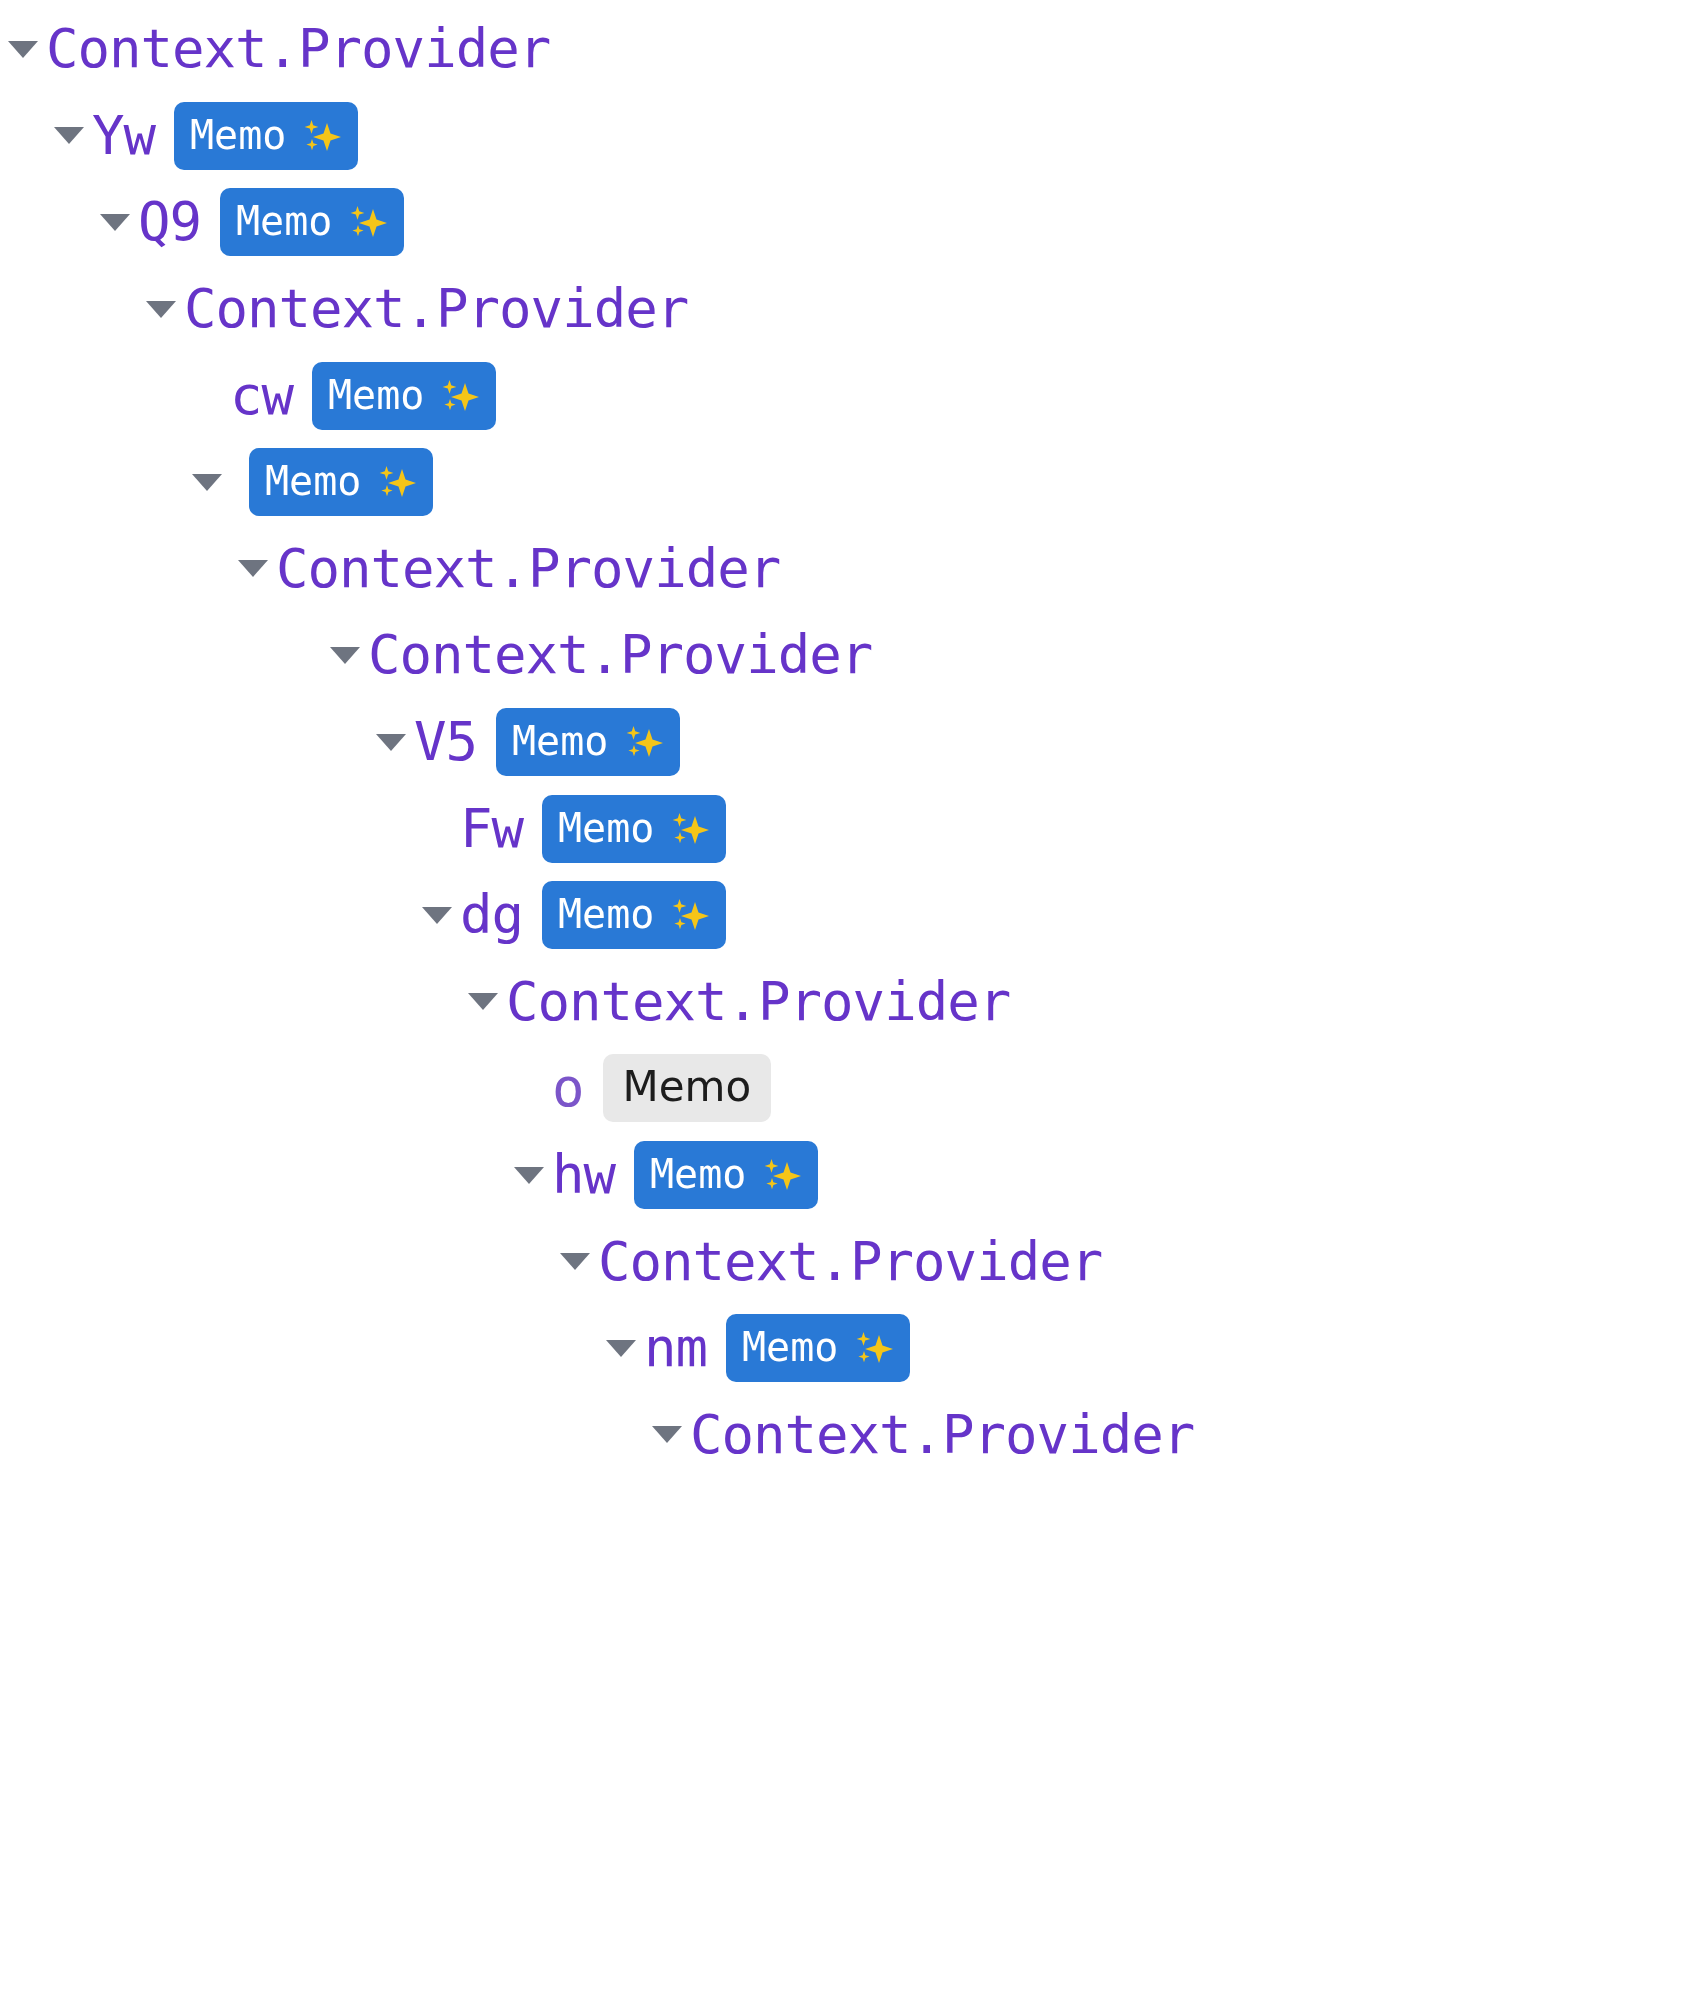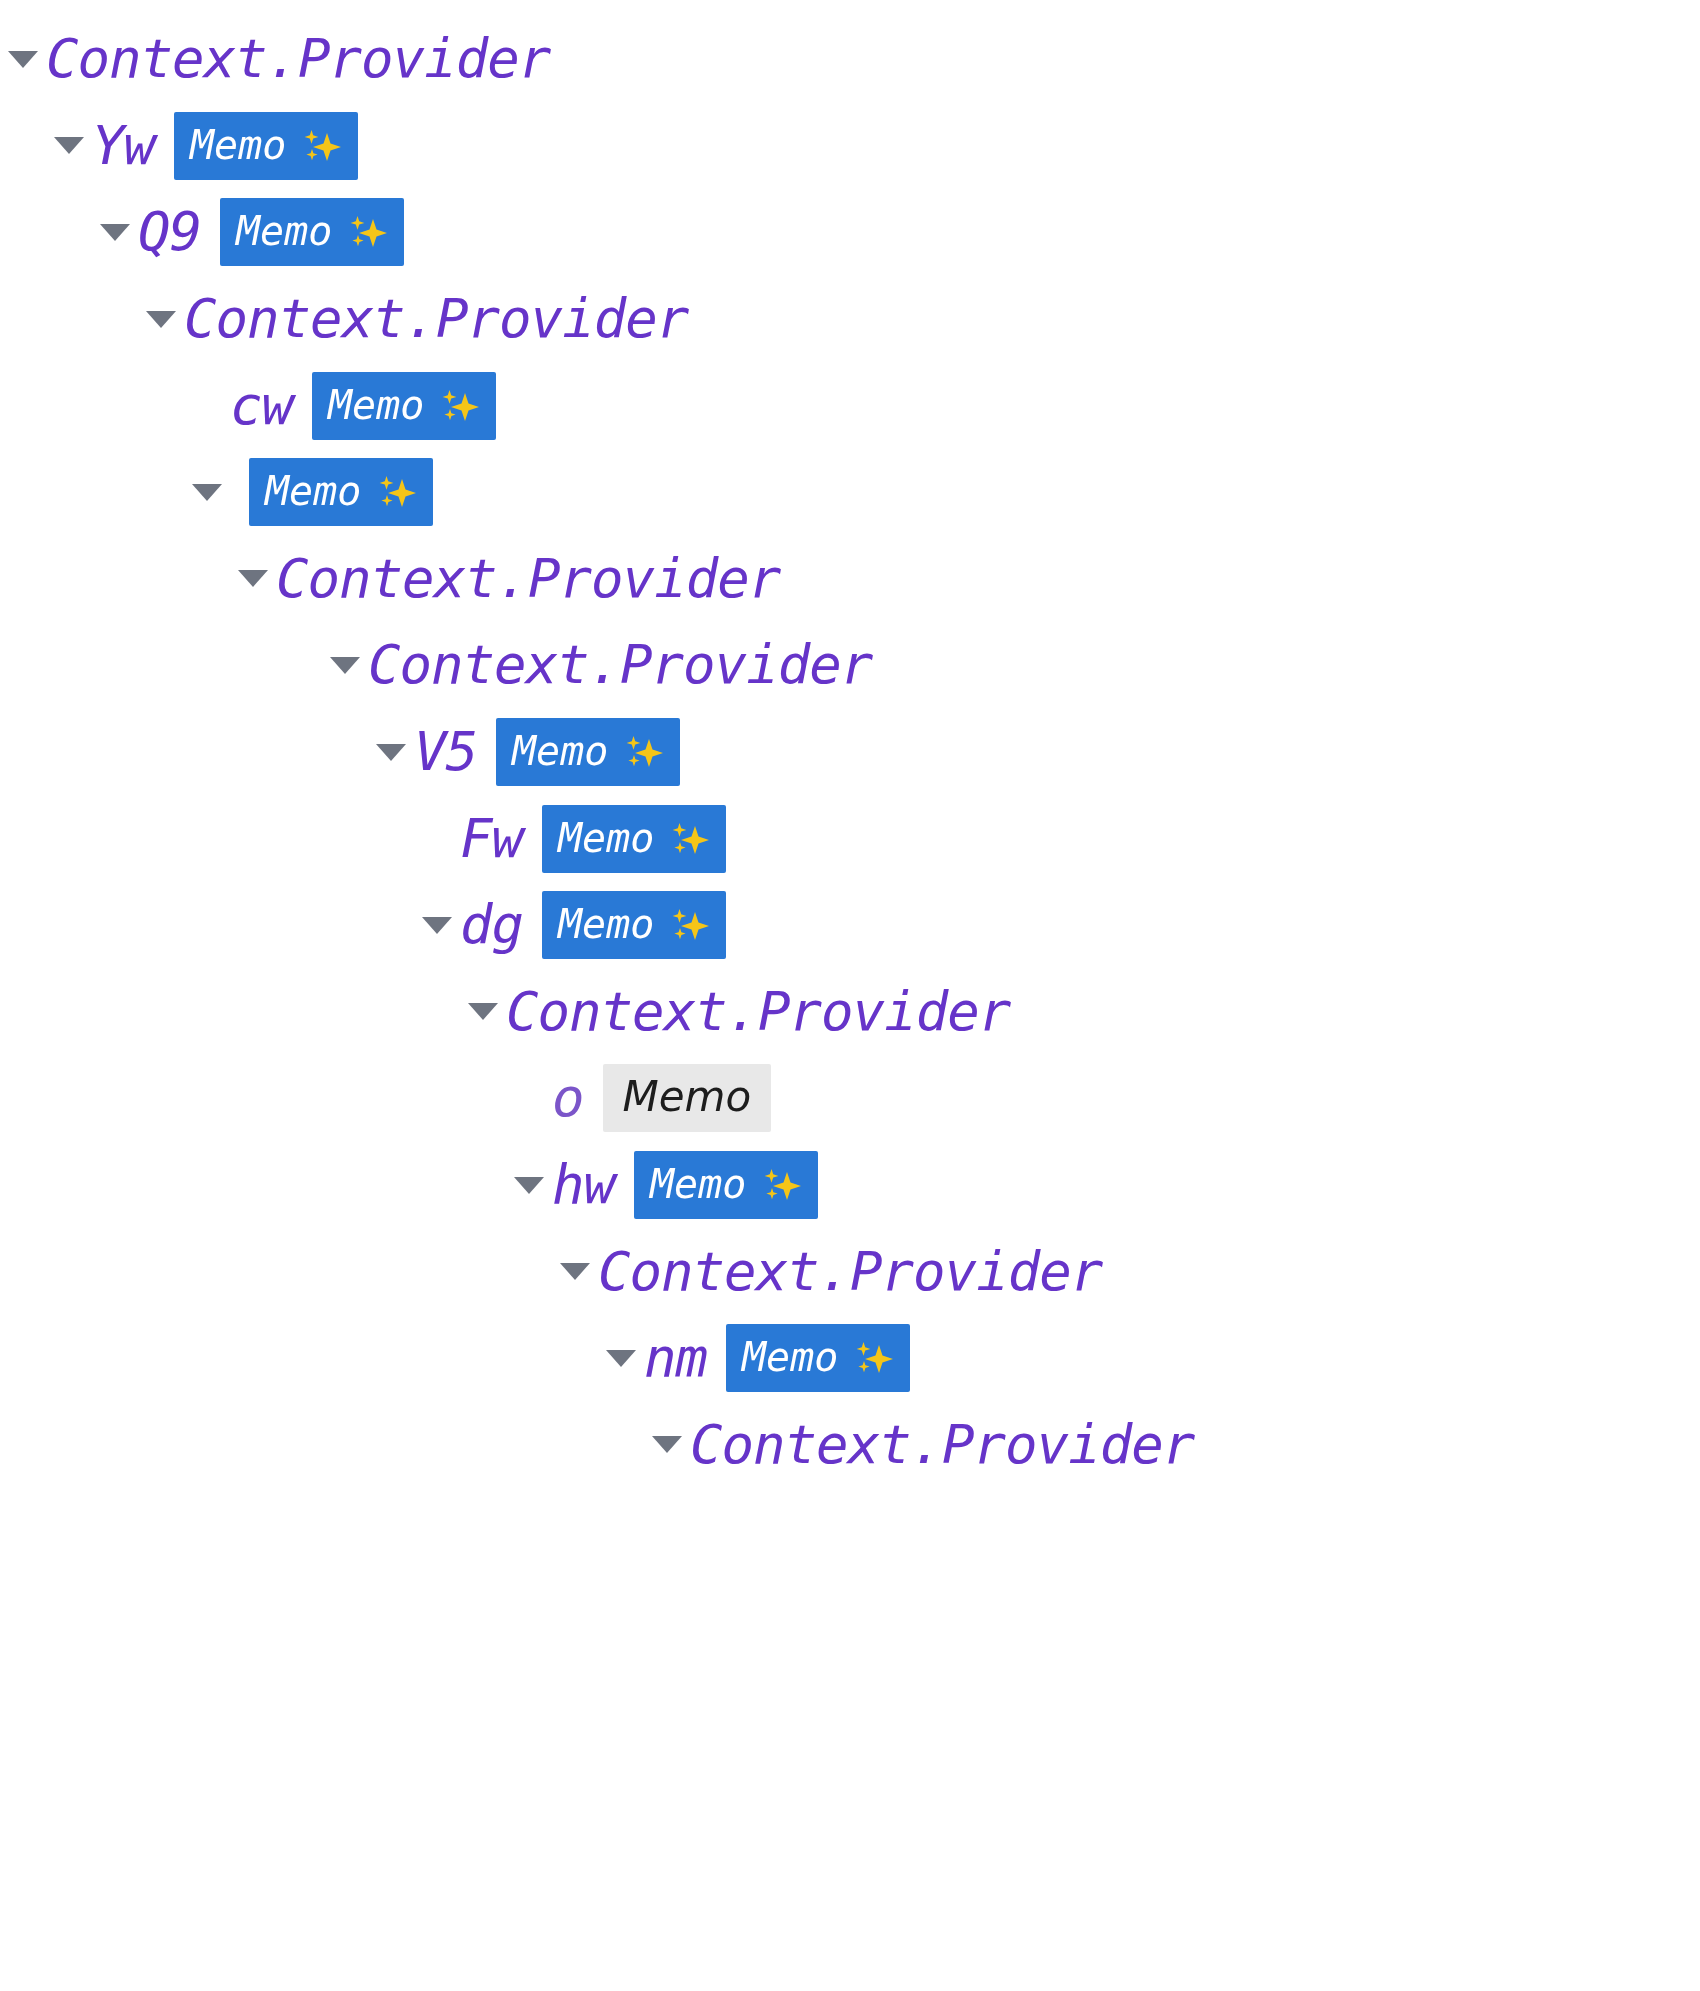--- a/index.html
+++ b/index.html
@@ -12,23 +12,22 @@
     width: 1700px;
     height: 1991px;
     overflow: hidden;
     font-family: "DejaVu Sans Mono", "Liberation Mono", monospace;
     -webkit-font-smoothing: antialiased;
   }
 
   #tree {
     position: relative;
     width: 1592px;
-    padding-top: 16px;
+    padding-top: 6px;
     box-sizing: border-box;
-    font-style: italic;
   }
 
   .row {
     display: flex;
     align-items: center;
     height: 86.6px;
     white-space: nowrap;
     box-sizing: border-box;
   }
 
@@ -65,21 +64,21 @@
     letter-spacing: -1px;
     padding-right: 0;
   }
   .label.dim { color: #7b55c9; }
 
   .gap { flex: 0 0 auto; width: 19px; }
 
   .badge {
     display: inline-flex;
     align-items: center;
-    border-radius: 2px;
+    border-radius: 10px;
     font-family: "DejaVu Sans Mono", "Liberation Mono", monospace;
     font-size: 40px;
     line-height: 1;
     padding: 12px 16px 14px 16px;
     box-sizing: border-box;
   }
   .badge.blue {
     background: #2979d6;
     color: #ffffff;
   }

